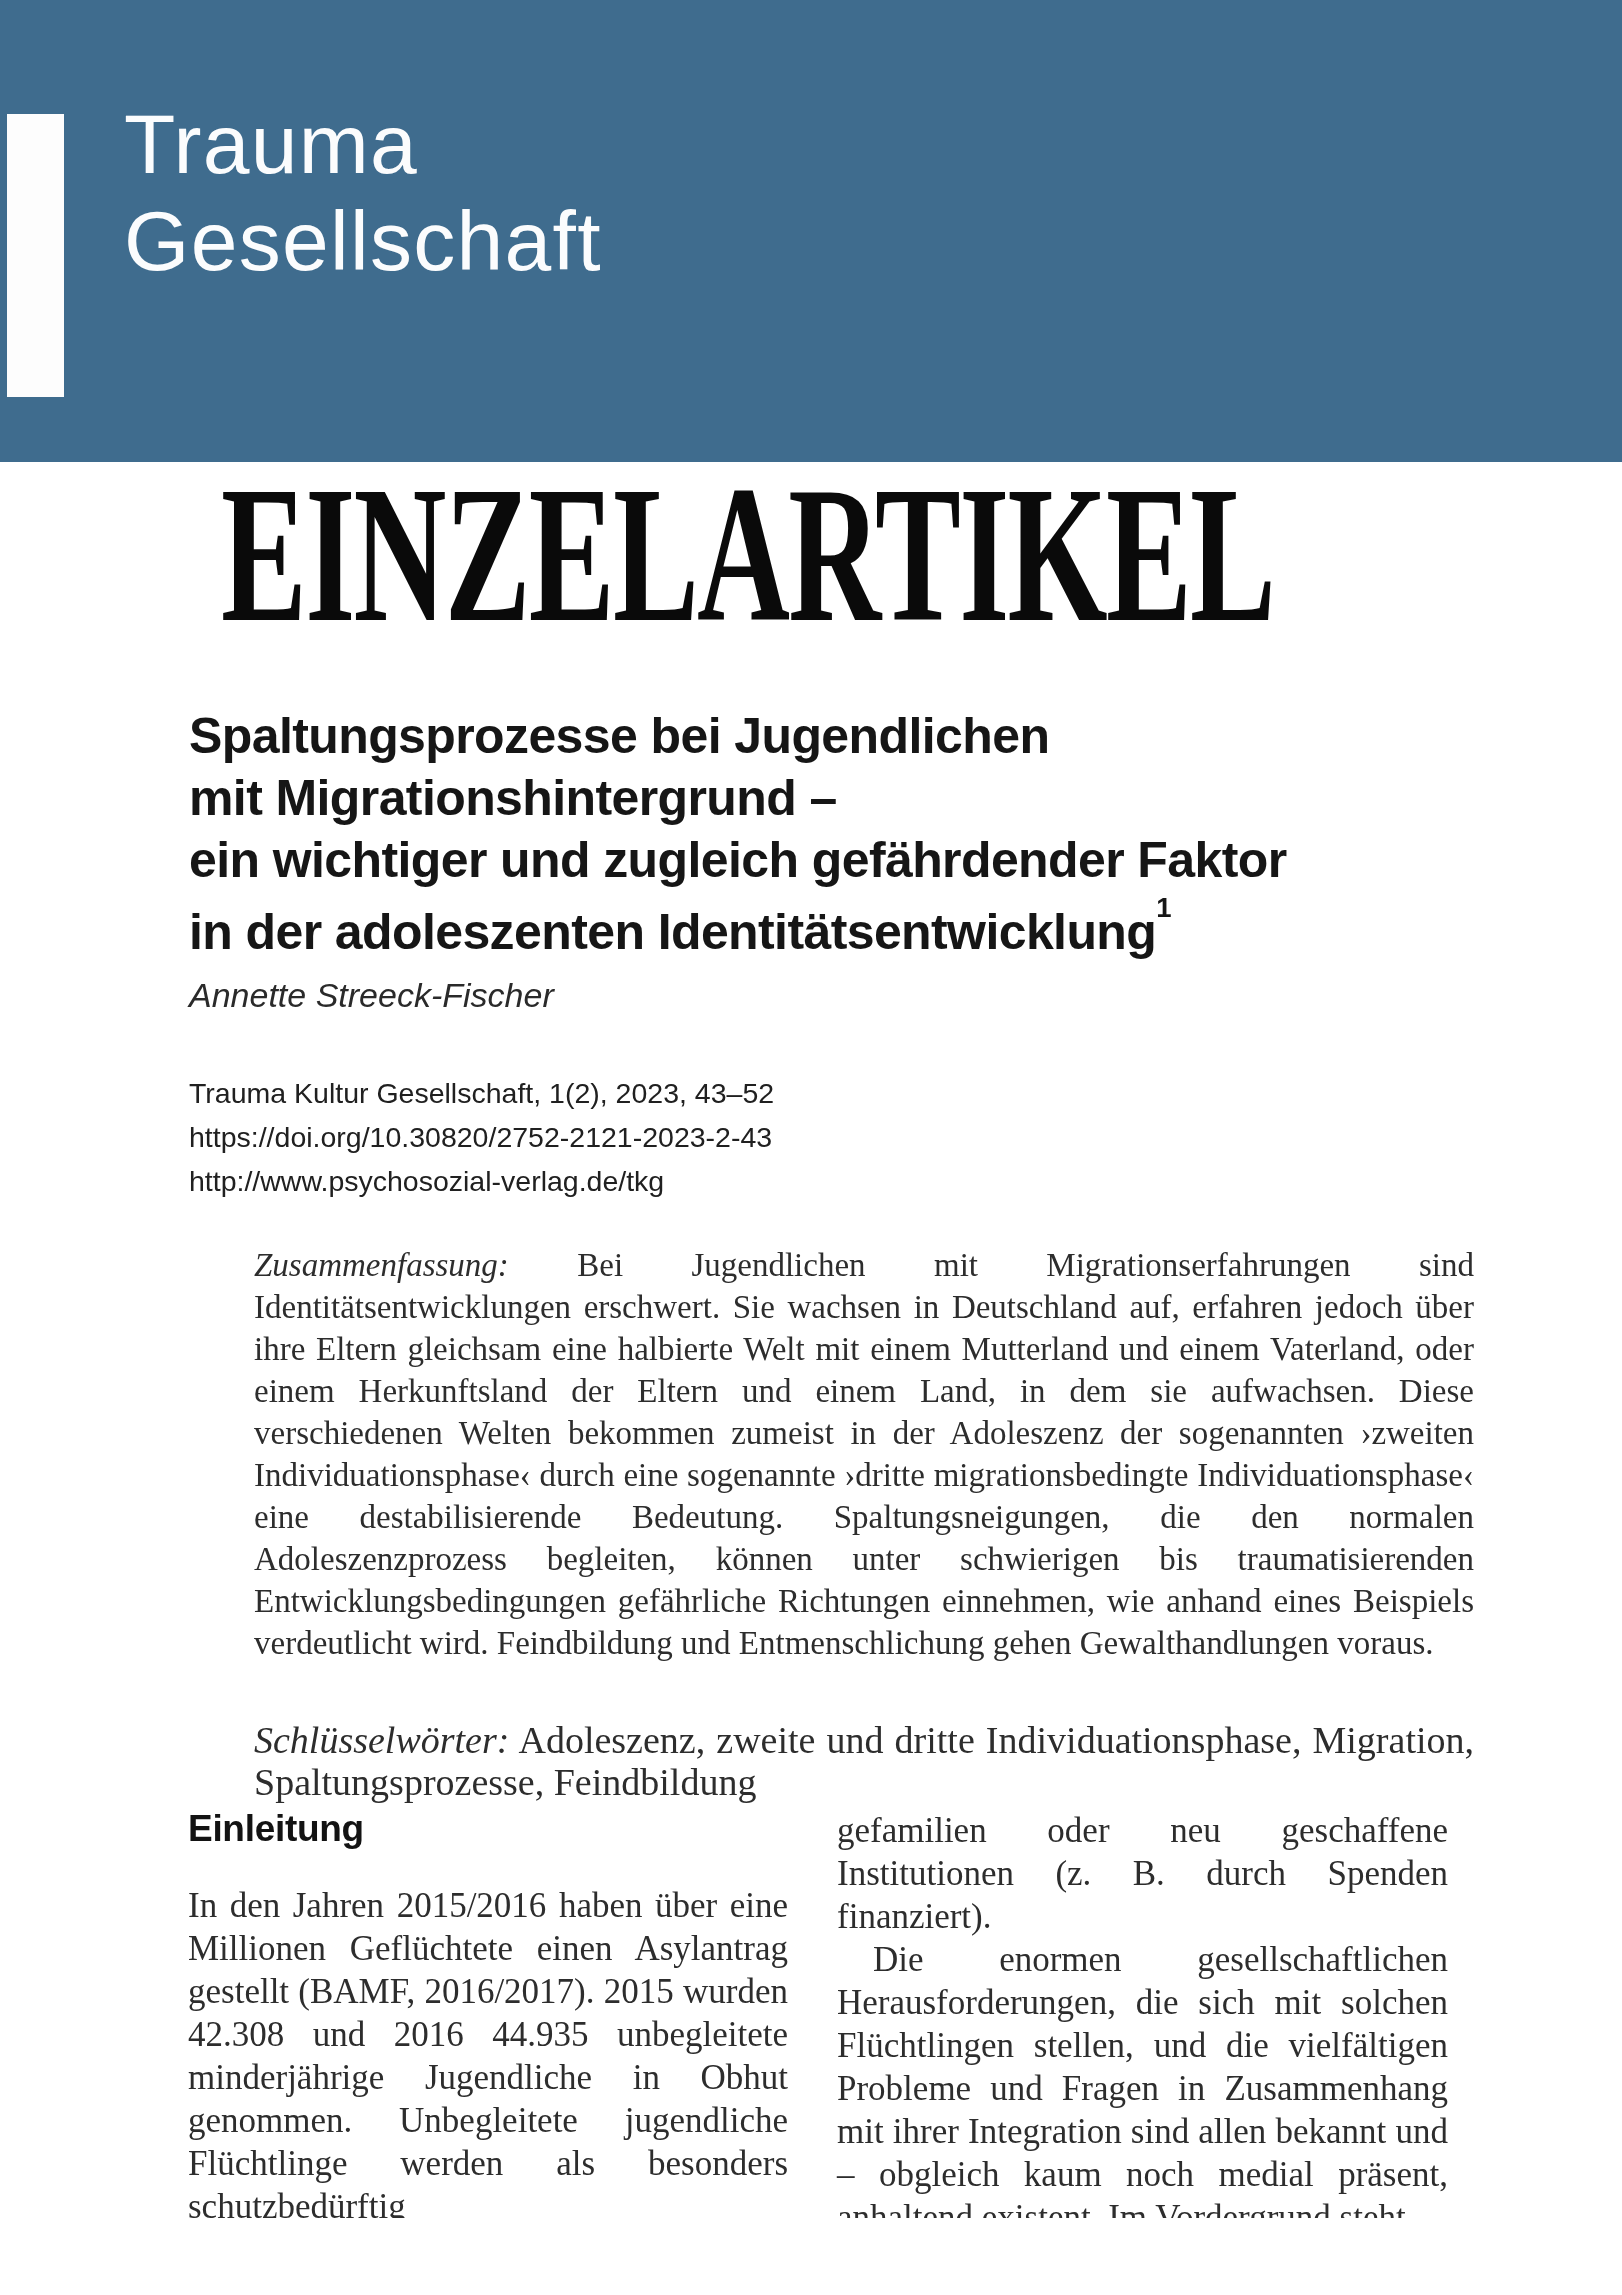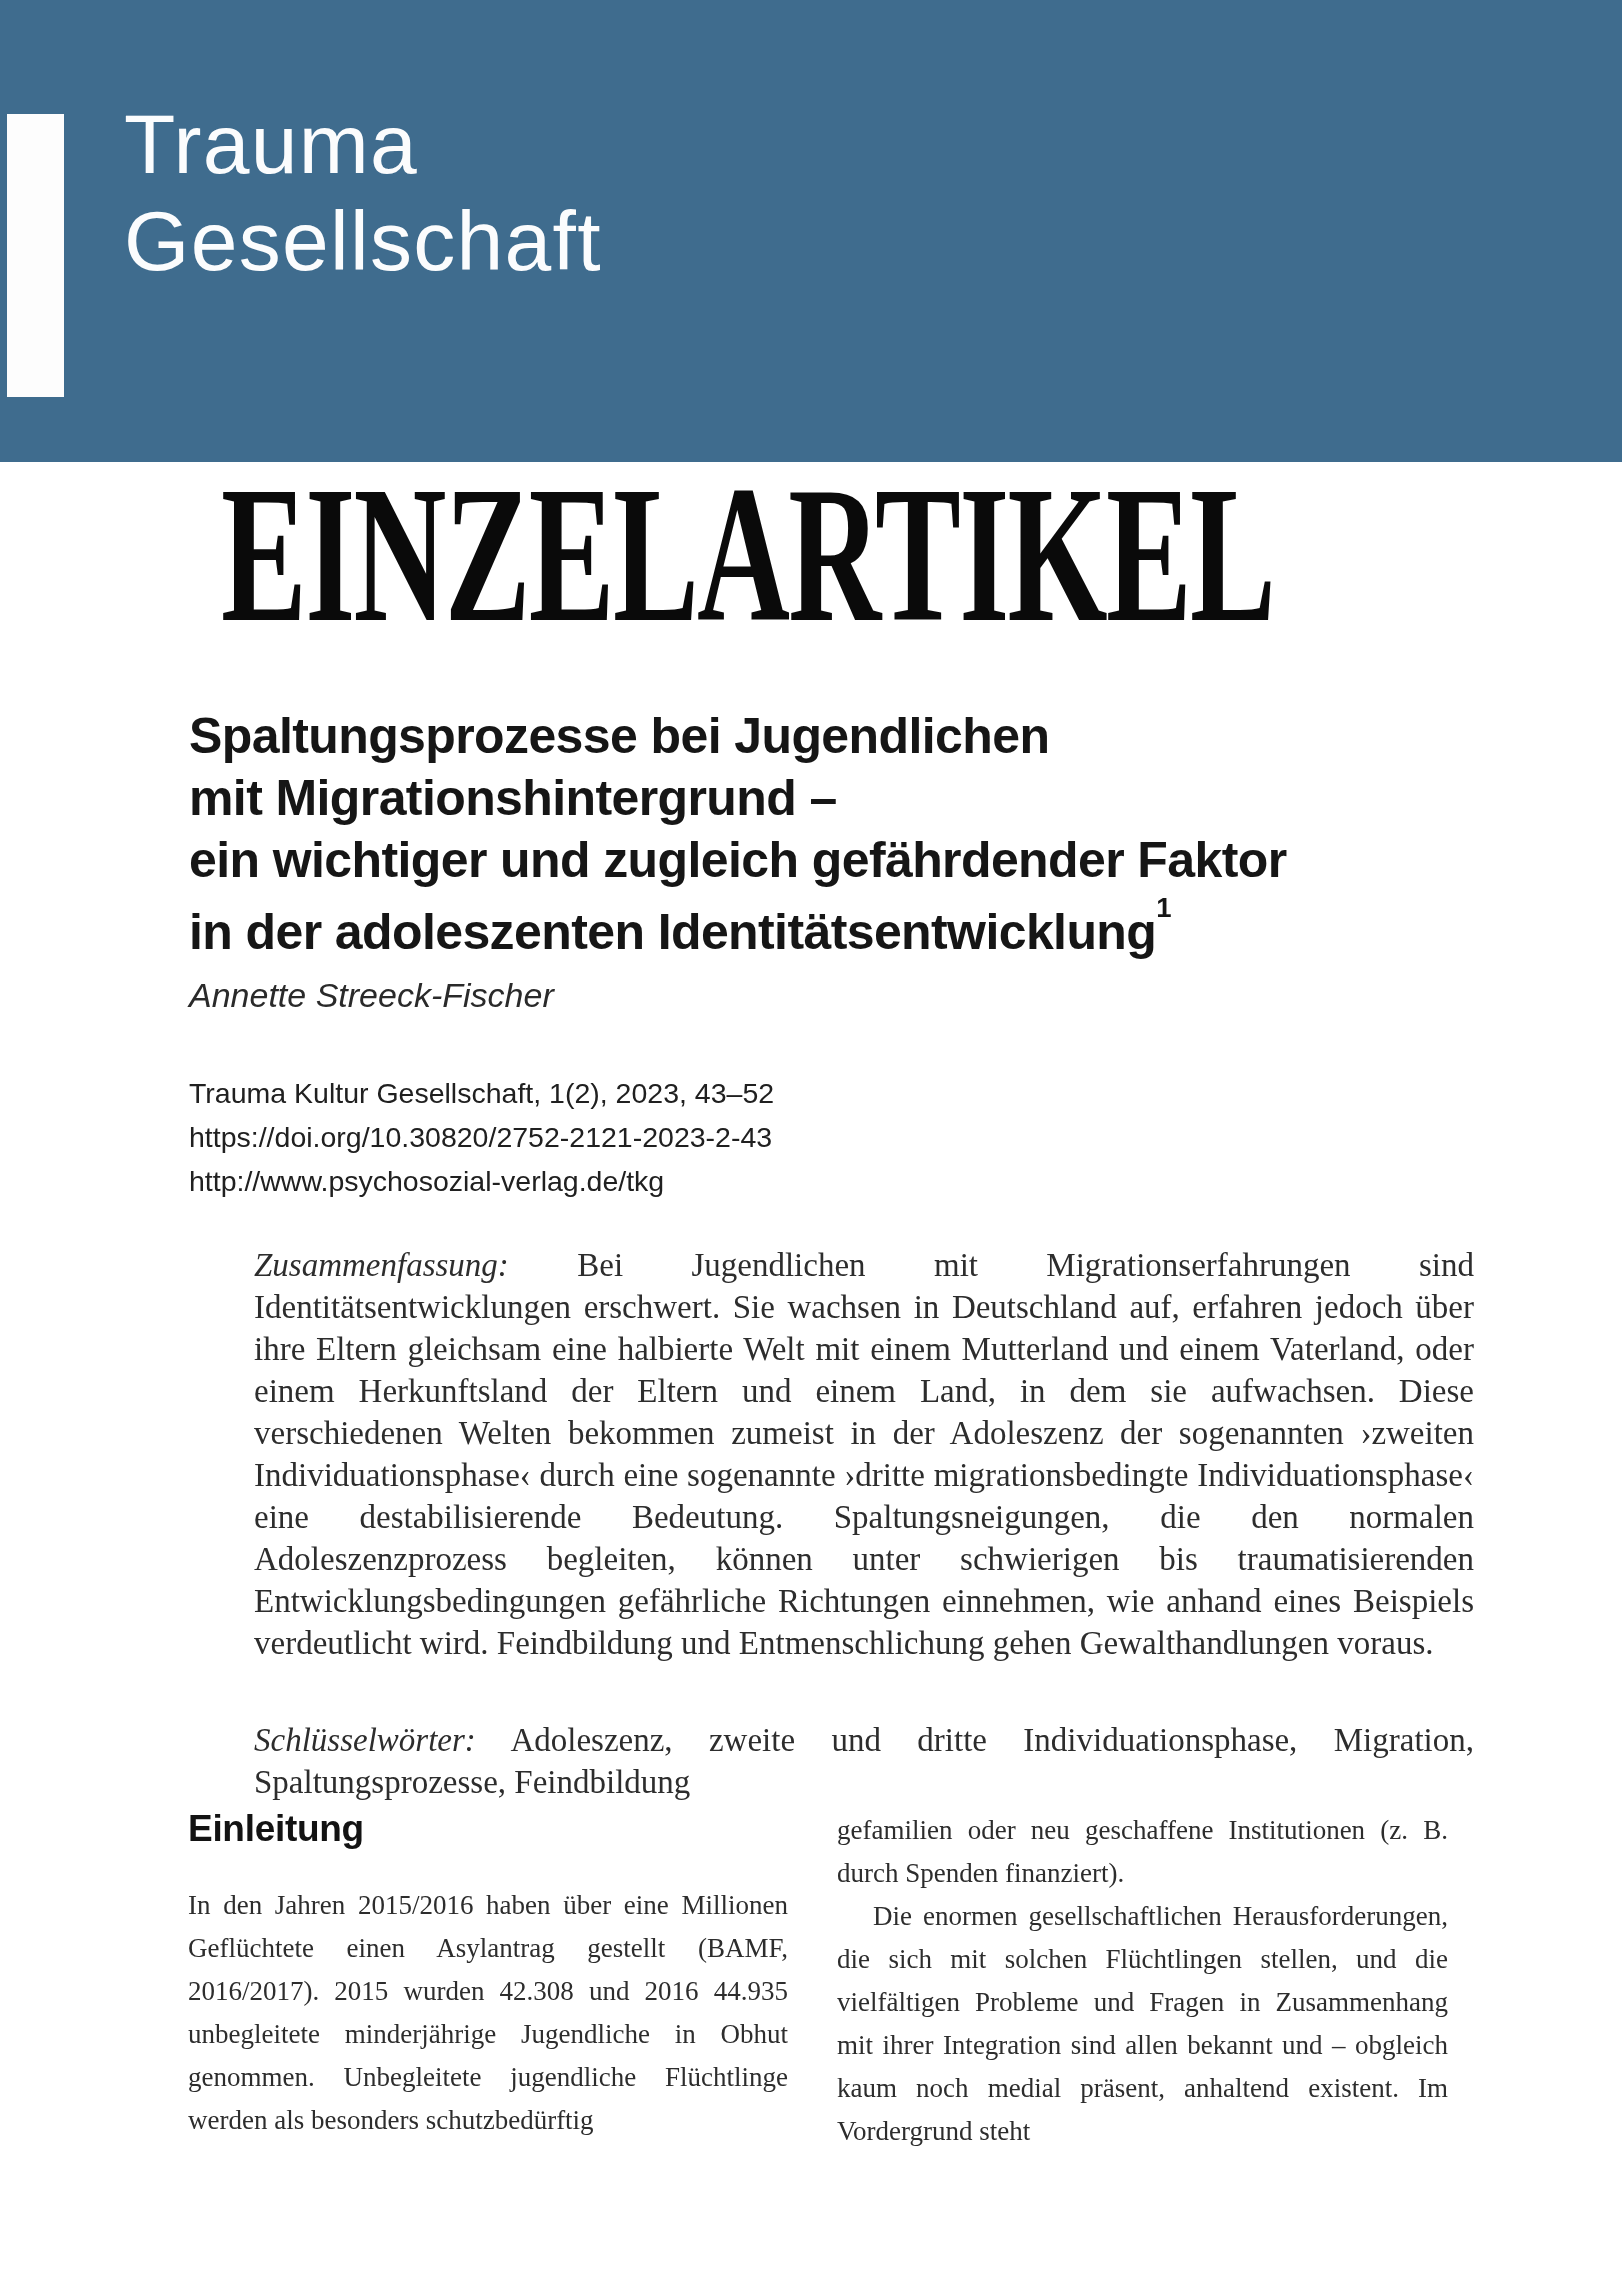--- a/index.html
+++ b/index.html
@@ -59,40 +59,40 @@
 
   
   .serif { font-family:"Liberation Serif", serif; color:#2d2d2d; }
   .abstract {
     position:absolute; left:254px; top:1244px; width:1220px; margin:0;
     font-size:33px; line-height:42px; text-align:justify;
     hyphens:auto; -webkit-hyphens:auto;
   }
   .keywords {
     position:absolute; left:254px; top:1719px; width:1220px; margin:0;
-    font-size:33px; line-height:42px; text-align:justify;
+    font-size:38px; line-height:42px; text-align:justify;
     hyphens:auto; -webkit-hyphens:auto;
   }
   .abstract em, .keywords em { font-style:italic; }
 
   
   .columns {
     position:absolute; left:188px; top:1809px;
     width:1279px; height:409px; overflow:hidden;
     display:flex; gap:49px;
   }
   .col { width:600px; }
   .col-right { width:611px; }
   .col h2 {
     margin:0 0 36px 0; font-size:37px; line-height:39px; font-weight:700;
     color:#131313; letter-spacing:-0.3px;
     font-family:"Liberation Sans", sans-serif;
   }
   .col p {
-    margin:0; font-size:27px; line-height:43px; text-align:justify;
+    margin:0; font-size:35px; line-height:43px; text-align:justify;
     hyphens:auto; -webkit-hyphens:auto;
   }
   .col p.indent { text-indent:36px; }
 </style>
 </head>
 <body>
 
 <div class="page">
 
   <header class="banner">

